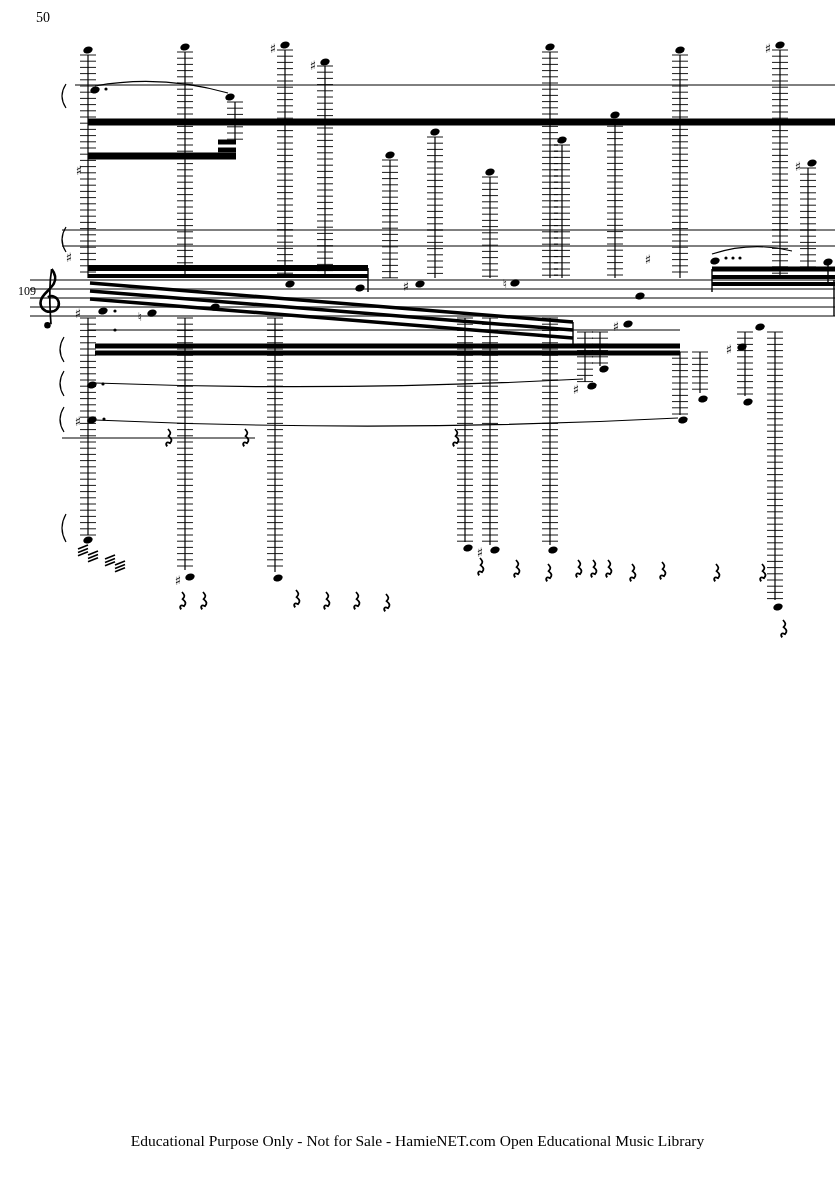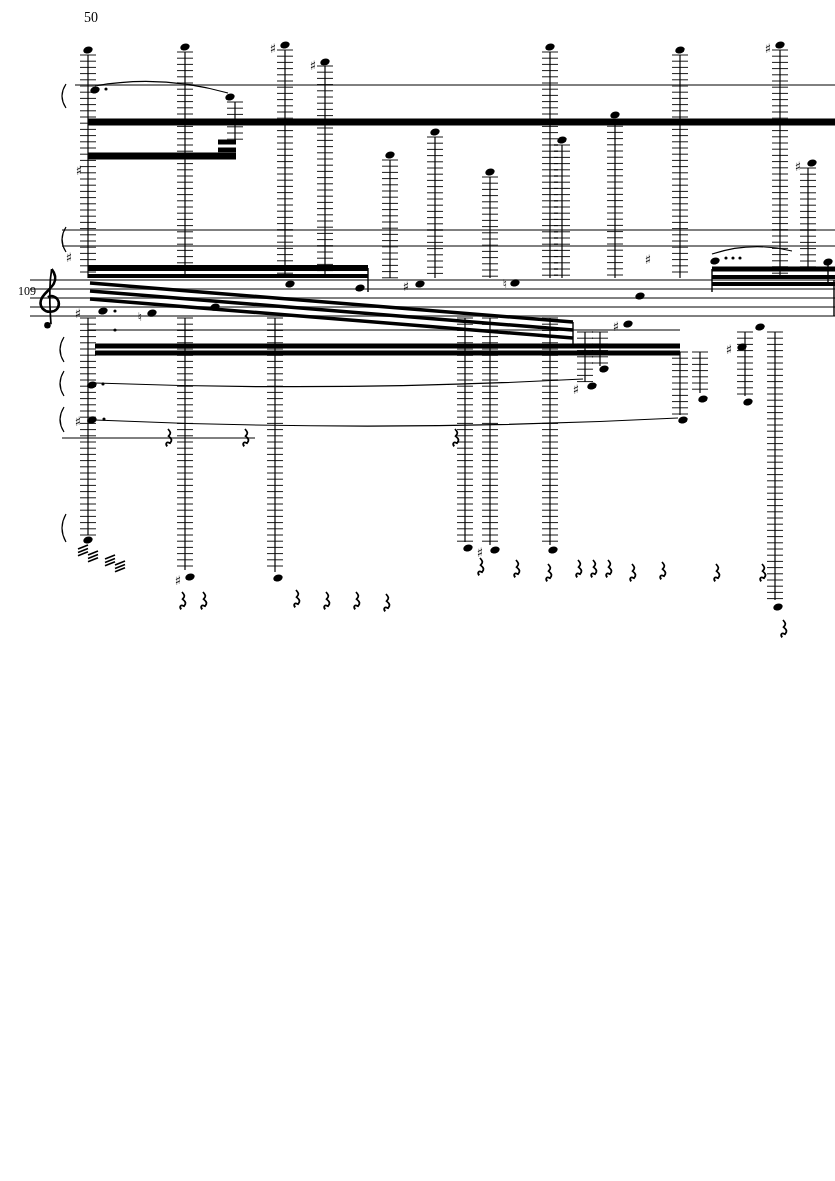--- a/index.html
+++ b/index.html
@@ -1,18 +1,18 @@
 <!DOCTYPE html>
 <html><head>
 <meta charset="utf-8">
 <style>
   html,body{margin:0;padding:0;background:#ffffff;}
   .page{position:relative;width:835px;height:1181px;background:#ffffff;overflow:hidden;
         font-family:"Liberation Serif", serif;color:#000;}
-  .page-number{position:absolute;left:36px;top:10px;font-size:14px;margin-left:48px;}
+  .page-number{position:absolute;left:36px;top:10px;font-size:14px;}
   .measure-number{position:absolute;left:18px;top:258px;font-size:12px;margin-top:26px;}
   .footer{position:absolute;left:0;right:0;top:1132px;text-align:center;font-size:15.5px;}
   svg.score{position:absolute;left:0;top:0;}
 </style>
 </head>
 <body>
 
 <div class="page">
 
   <div class="page-number">50</div>
@@ -911,13 +911,14 @@
         <line x1="88" y1="561.8" x2="98" y2="557.8" stroke="#000000" stroke-width="1.6"></line>
         <line x1="105" y1="559" x2="115" y2="555" stroke="#000000" stroke-width="1.6"></line>
         <line x1="105" y1="562.4" x2="115" y2="558.4" stroke="#000000" stroke-width="1.6"></line>
         <line x1="105" y1="565.8" x2="115" y2="561.8" stroke="#000000" stroke-width="1.6"></line>
         <line x1="115" y1="565" x2="125" y2="561" stroke="#000000" stroke-width="1.6"></line>
         <line x1="115" y1="568.4" x2="125" y2="564.4" stroke="#000000" stroke-width="1.6"></line>
         <line x1="115" y1="571.8" x2="125" y2="567.8" stroke="#000000" stroke-width="1.6"></line>
       </g>
     </svg>
 
+  <div class="footer">Educational Purpose Only - Not for Sale - HamieNET.com Open Educational Music Library</div>
 </div>
 
 </body></html>

